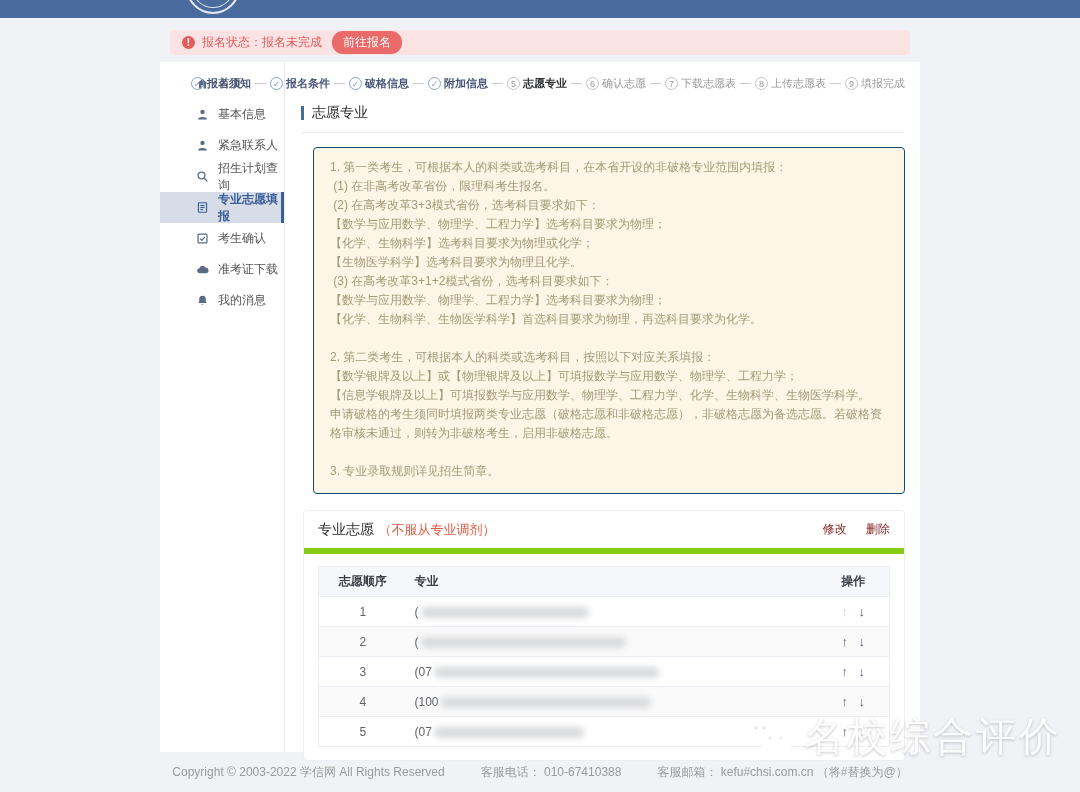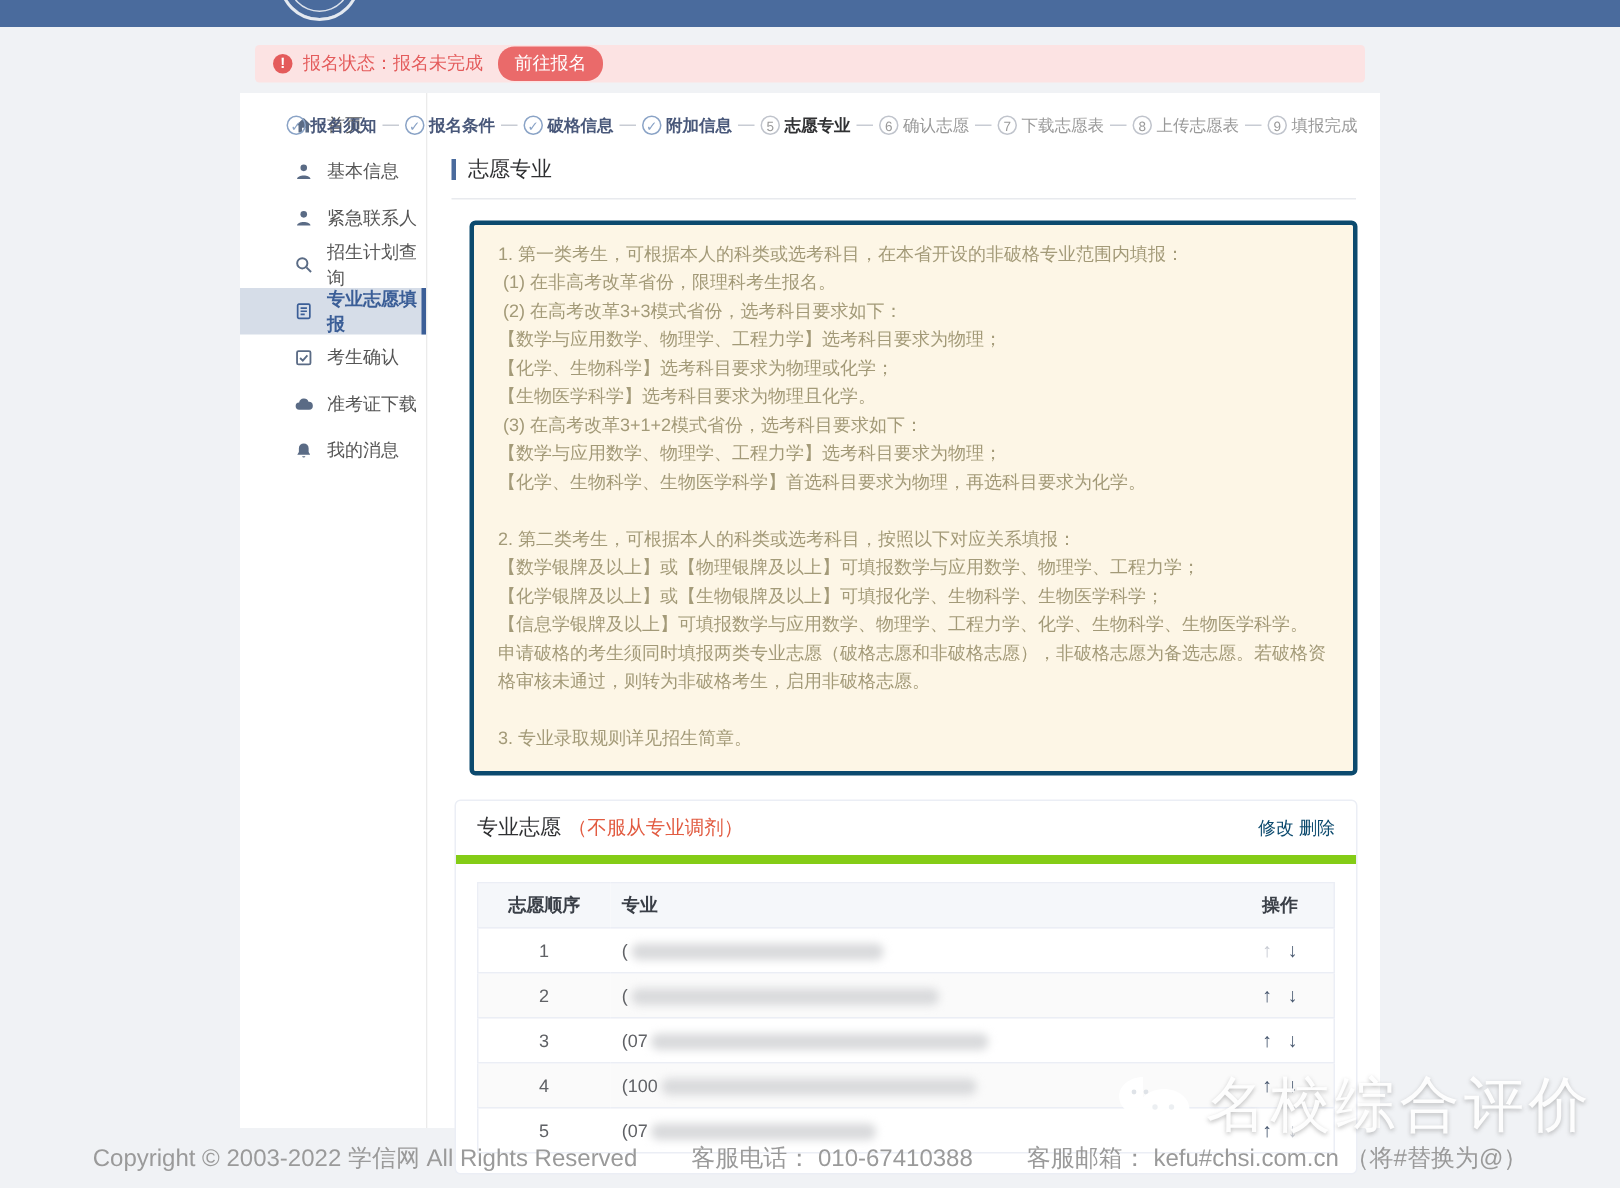--- a/index.html
+++ b/index.html
@@ -49,47 +49,47 @@
   .step.done .step-circle::before { content:"✓"; }
   .step.done .step-label { color:#49587a; font-weight:bold; }
   .step.current .step-label { color:#303133; font-weight:bold; }
   .step-line { width:11px; height:1px; background:#c8ccd4; margin:0 4px; flex:none; }
   
   .sec-title { display:flex; align-items:center; margin:13px 16px 0 16px; }
   .sec-bar { width:3px; height:14px; background:#4a6b9d; margin-right:8px; }
   .sec-text { font-size:14px; color:#303133; }
   .sec-divider { height:1px; background:#e8eaee; margin:10px 16px 0 16px; }
   
-  .notice { margin:14px 15px 0 28px; background:#fdf6e6; border:3px solid #0c4a6e;
+  .notice { margin:14px 15px 0 28px; background:#fdf6e6; border:1px solid #0c4a6e;
     border-radius:4px; padding:10px 16px 12px 16px; }
   .notice-line { font-size:12px; line-height:19px; color:#a39a78; white-space:pre-wrap; min-height:19px; }
   
   .panel { margin:16px 15px 0 18px; border:1px solid #ebeef5; border-radius:4px; background:#fff; }
   .panel-head { display:flex; align-items:center; justify-content:space-between;
     padding:9px 14px; border-bottom:6px solid #84cc16; }
   .panel-title { font-size:14px; color:#303133; }
   .panel-note { font-size:13px; color:#e25c42; }
   .panel-links { font-size:12px; }
-  .panel-links a { color:#0c4a6e; text-decoration:none; margin-left:0; cursor:pointer; }
+  .panel-links a { color:#7f1d1d; text-decoration:none; margin-left:16px; cursor:pointer; }
   .vtable { margin:12px 14px 13px 14px; border:1px solid #ebeef5; border-bottom:none;
     width:calc(100% - 28px); border-collapse:collapse; }
   .vtable th { background:#f5f7fa; font-size:12px; color:#3a3f47; font-weight:bold;
     padding:6px 8px; border-bottom:1px solid #ebeef5; text-align:left; }
   .vtable td { font-size:12px; color:#606266; padding:7px 8px; border-bottom:1px solid #ebeef5; height:29px; }
   .vtable tr:nth-child(even) td { background:#fafafa; }
   .col-order { width:88px; text-align:center !important; }
   .col-op { width:72px; text-align:center !important; }
   .redacted { display:inline-block; height:11px; background:#d9dadc; border-radius:5px;
     filter:blur(3px); vertical-align:middle; margin-left:2px; }
   .arrow { cursor:pointer; color:#46566e; font-size:13px; }
   .arrow + .arrow { margin-left:7px; }
   .arrow.disabled { color:#c6cad2; cursor:default; }
   
   .footer { position:absolute; left:0; bottom:0; width:1080px; height:40px;
-    display:flex; align-items:center; justify-content:center; font-size:16px; color:#9a9a9a; }
+    display:flex; align-items:center; justify-content:center; font-size:12px; color:#9a9a9a; }
   .footer span { margin:0 18px; }
   
   .watermark { position:absolute; right:18px; bottom:28px; display:flex; align-items:center;
     color:rgba(255,255,255,.95); text-shadow:0 1px 3px rgba(120,120,120,.45); }
   .wm-text { font-size:40px; letter-spacing:3px; margin-left:8px; }
   .wm-icon { width:52px; height:42px; }
   svg { display:block; }
 </style>
 </head>
 <body>
@@ -241,21 +241,20 @@
       <div class="notice-line"> (2) 在高考改革3+3模式省份，选考科目要求如下：</div>
       <div class="notice-line">【数学与应用数学、物理学、工程力学】选考科目要求为物理；</div>
       <div class="notice-line">【化学、生物科学】选考科目要求为物理或化学；</div>
       <div class="notice-line">【生物医学科学】选考科目要求为物理且化学。</div>
       <div class="notice-line"> (3) 在高考改革3+1+2模式省份，选考科目要求如下：</div>
       <div class="notice-line">【数学与应用数学、物理学、工程力学】选考科目要求为物理；</div>
       <div class="notice-line">【化学、生物科学、生物医学科学】首选科目要求为物理，再选科目要求为化学。</div>
       <div class="notice-line"></div>
       <div class="notice-line">2. 第二类考生，可根据本人的科类或选考科目，按照以下对应关系填报：</div>
       <div class="notice-line">【数学银牌及以上】或【物理银牌及以上】可填报数学与应用数学、物理学、工程力学；</div>
-      <div class="notice-line">【化学银牌及以上】或【生物银牌及以上】可填报化学、生物科学、生物医学科学；</div>
       <div class="notice-line">【信息学银牌及以上】可填报数学与应用数学、物理学、工程力学、化学、生物科学、生物医学科学。</div>
       <div class="notice-line">申请破格的考生须同时填报两类专业志愿（破格志愿和非破格志愿），非破格志愿为备选志愿。若破格资格审核未通过，则转为非破格考生，启用非破格志愿。</div>
       <div class="notice-line"></div>
       <div class="notice-line">3. 专业录取规则详见招生简章。</div>
     </div>
 
   <div class="panel">
     <div class="panel-head">
       <div>
         <span class="panel-title">专业志愿</span>

